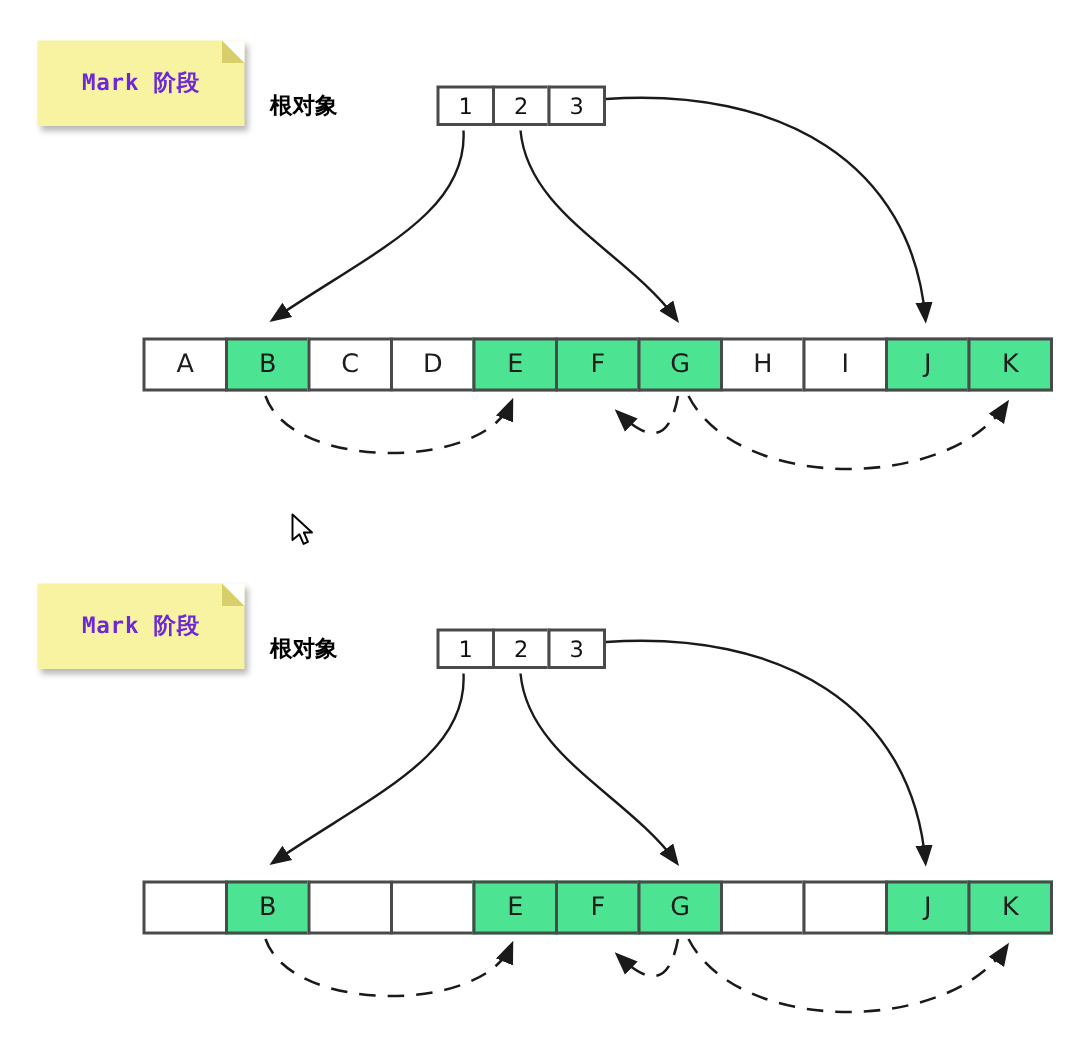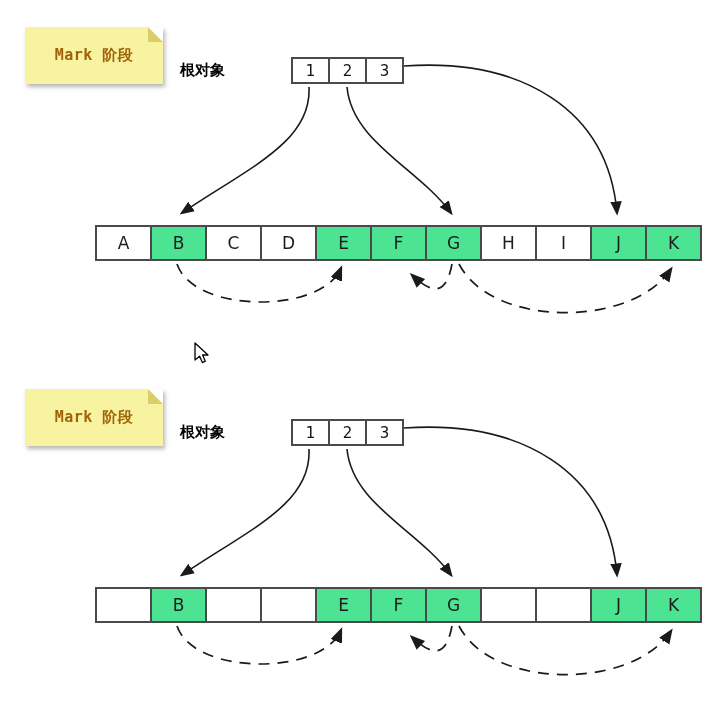--- a/index.html
+++ b/index.html
@@ -22,21 +22,21 @@
     box-shadow:2px 3px 4px rgba(0,0,0,.28);
     display:flex; align-items:center; justify-content:center;
   }
   .note::after {
     content:""; position:absolute; top:0; right:0; width:0; height:0;
     border-top:15px solid #ffffff;
     border-left:15px solid var(--note-fold,#d8cf6a);
   }
   .note span {
     font:700 15px "DejaVu Sans Mono","Liberation Mono",monospace;
-    letter-spacing:.5px; color:#a16207;text-align:center;
+    letter-spacing:.5px; color:#6d28d9;text-align:center;
   }
 
   .root-label {
     position:absolute; left:180px; top:61px;
     font-size:15px; font-weight:600; color:#000000;
   }
   .root-row { position:absolute; left:291px; top:57px; display:flex; }
   .rcell {
     width:39px; height:27px; box-sizing:border-box;
     border:2px solid var(--border,#4a4a4a); background:#fff;

